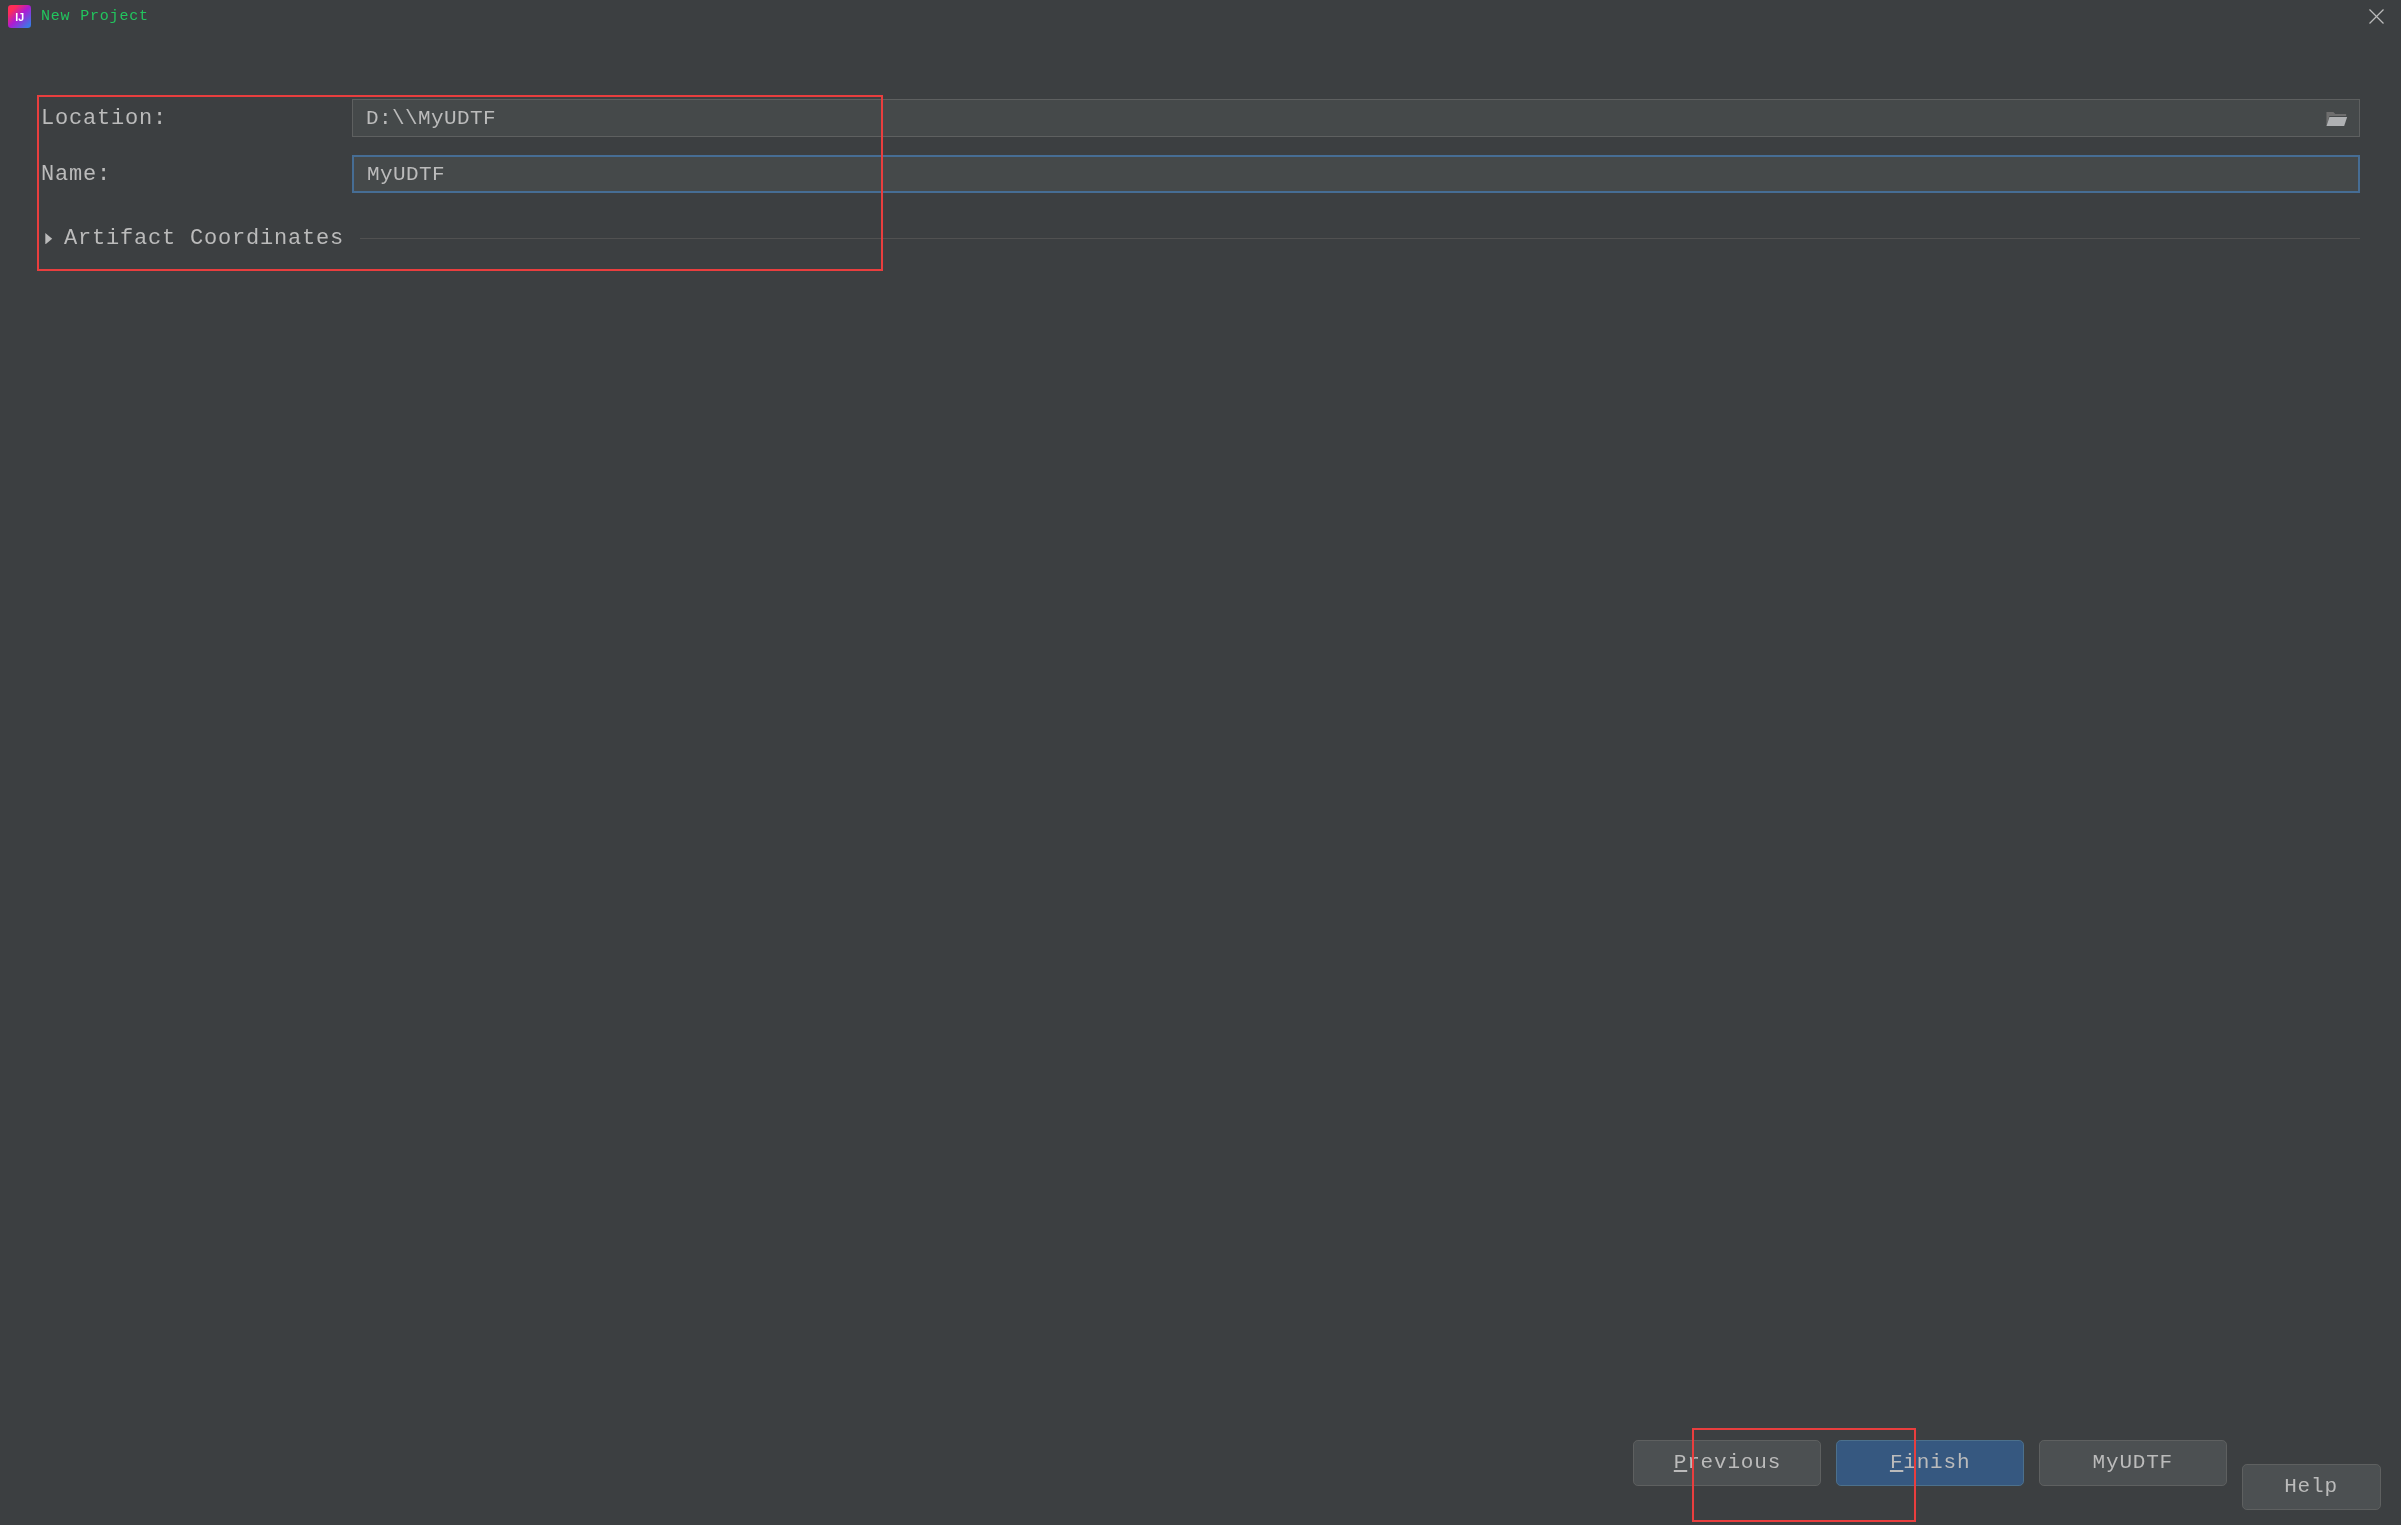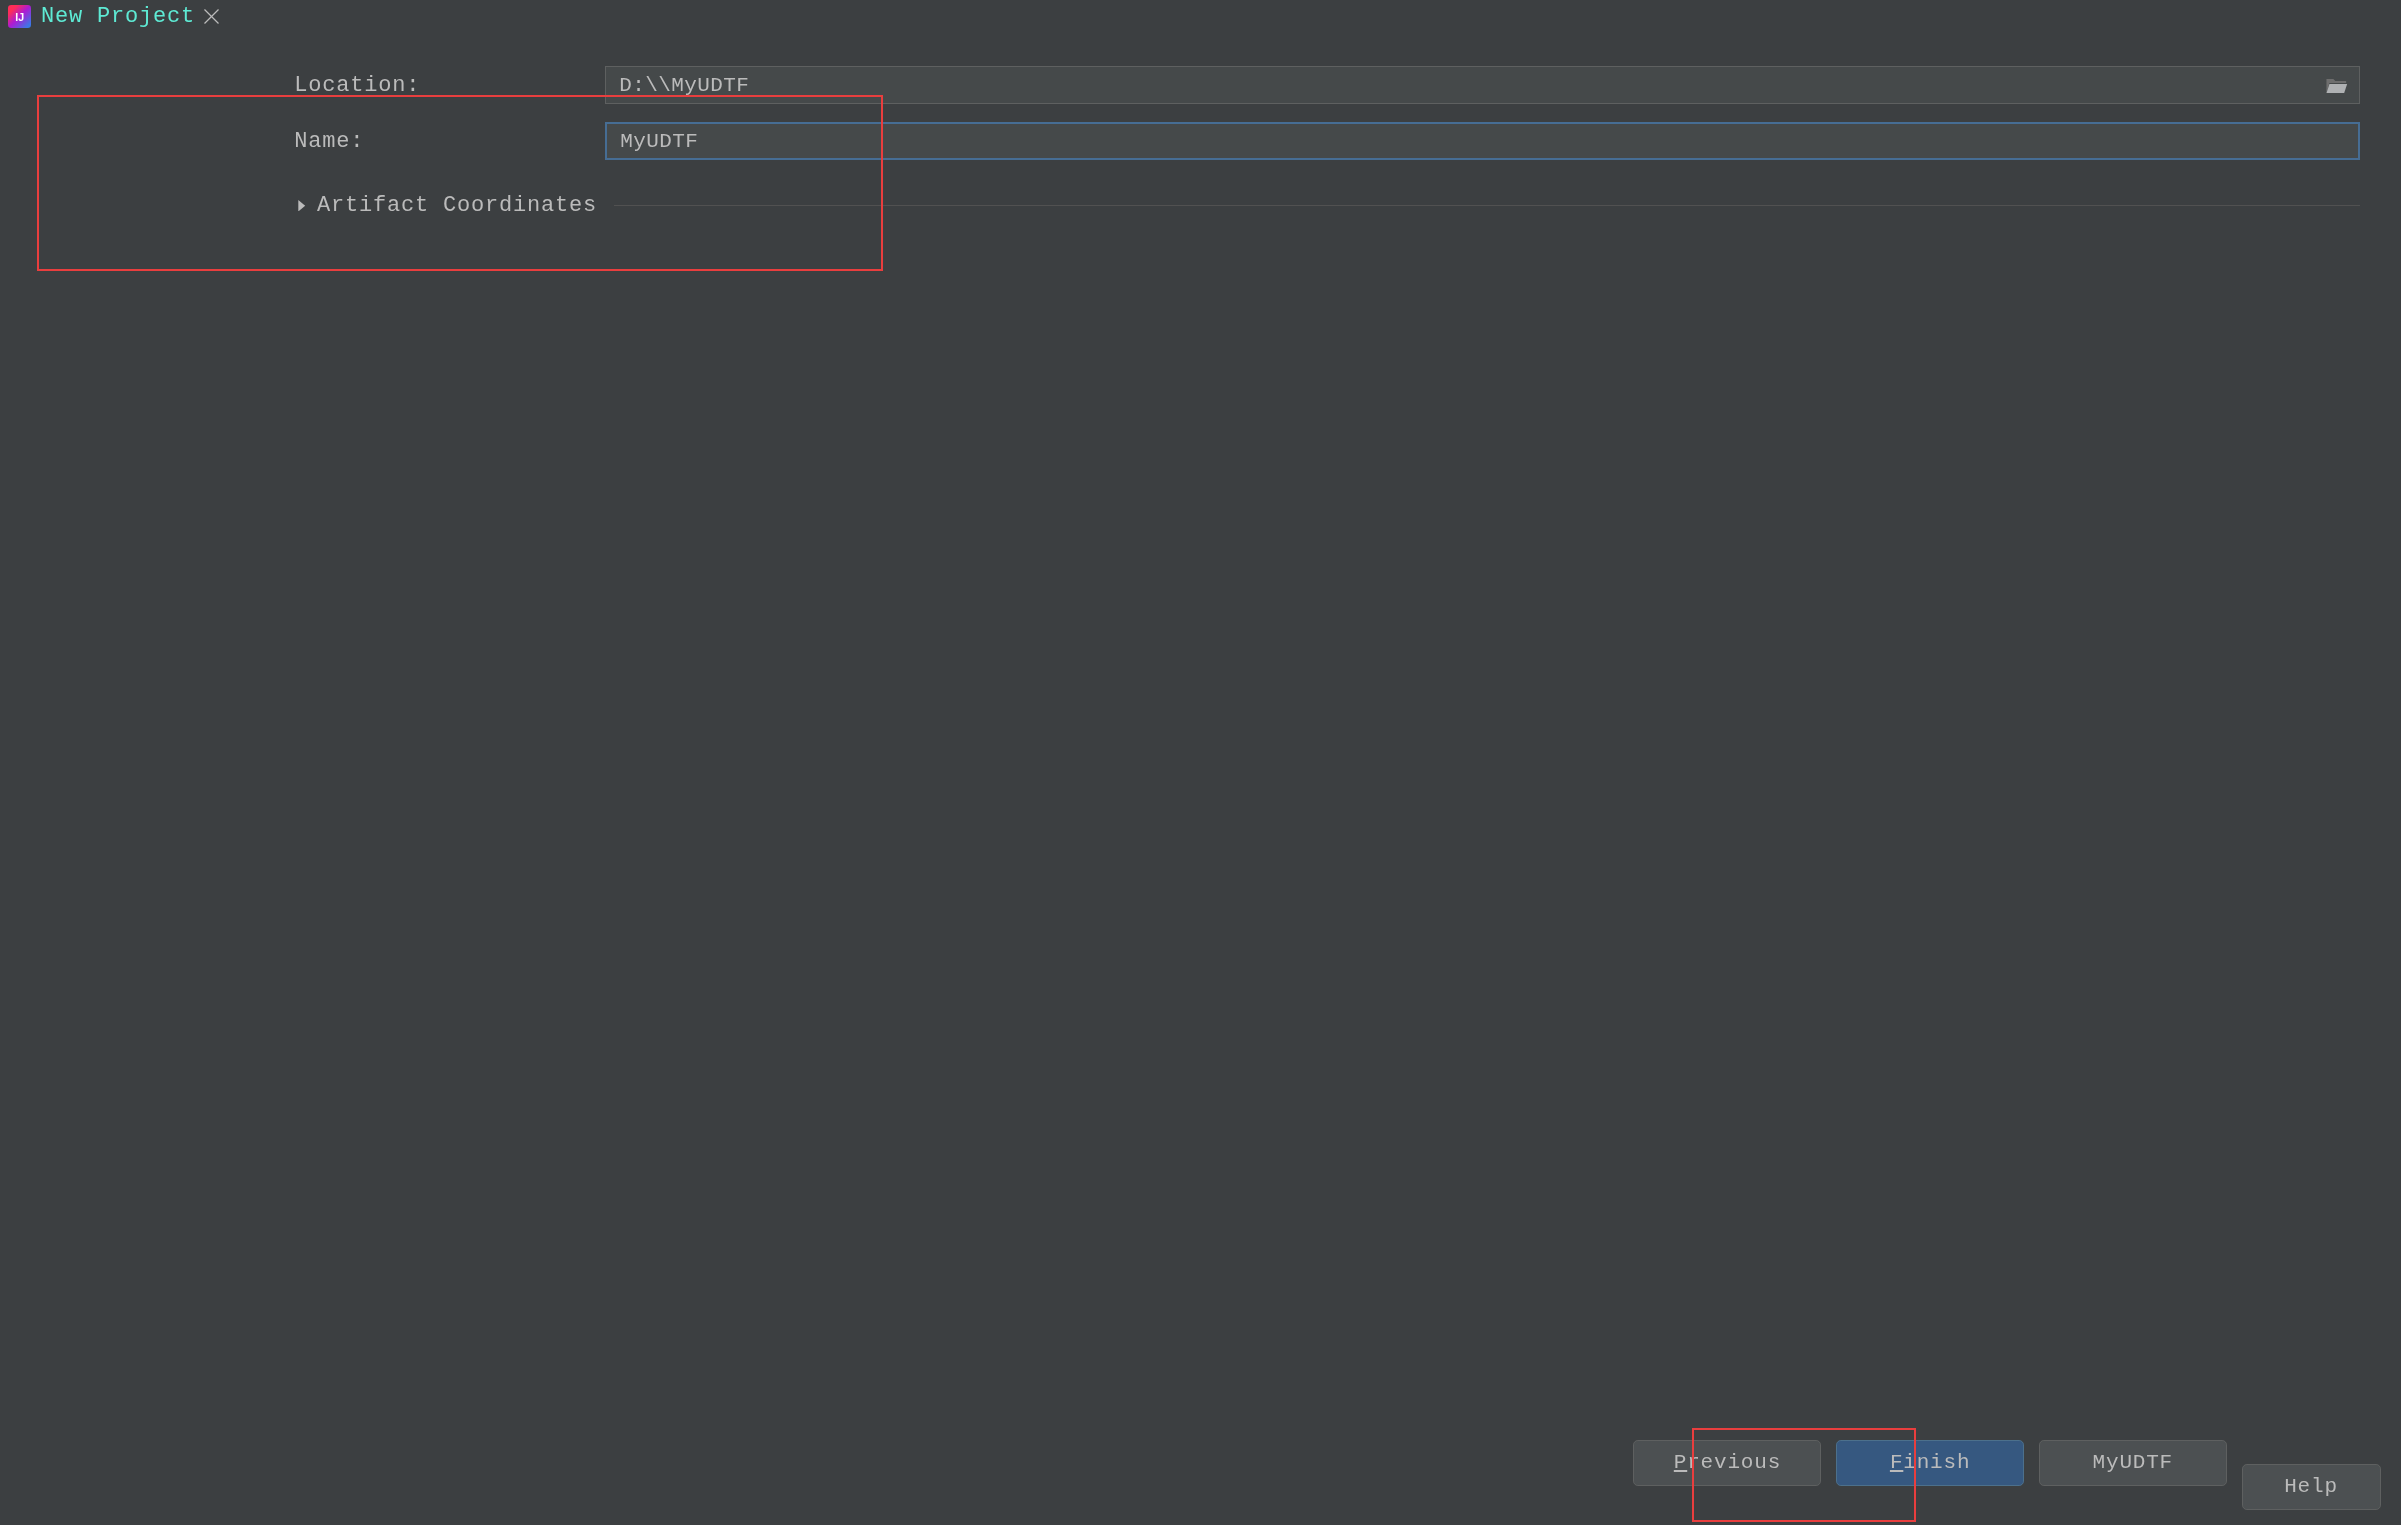--- a/index.html
+++ b/index.html
@@ -15,22 +15,21 @@
     width: 2401px;
     height: 1526px;
     position: relative;
     overflow: hidden;
   }
   
   .dialog {
     width: 100%;
     height: 100%;
     display: flex;
-    flex-direction: row;
-    gap: 17px;
+    flex-direction: column;
   }
   
   .title-bar {
     height: 33px;
     display: flex;
     align-items: center;
     padding: 0 8.2px;
     justify-content: space-between;
   }
   
@@ -48,22 +47,22 @@
     display: flex;
     align-items: center;
     justify-content: center;
     font-size: 10.6px;
     font-weight: bold;
     color: white;
     font-family: sans-serif;
   }
   
   .title-text {
-    font-size: 22px;
-    color: #5eead4;
+    font-size: 15px;
+    color: #22c55e;
     letter-spacing: 0.8px;
   }
   
   .close-btn {
     width: 33px;
     height: 33px;
     display: flex;
     align-items: center;
     justify-content: center;
     cursor: pointer;

